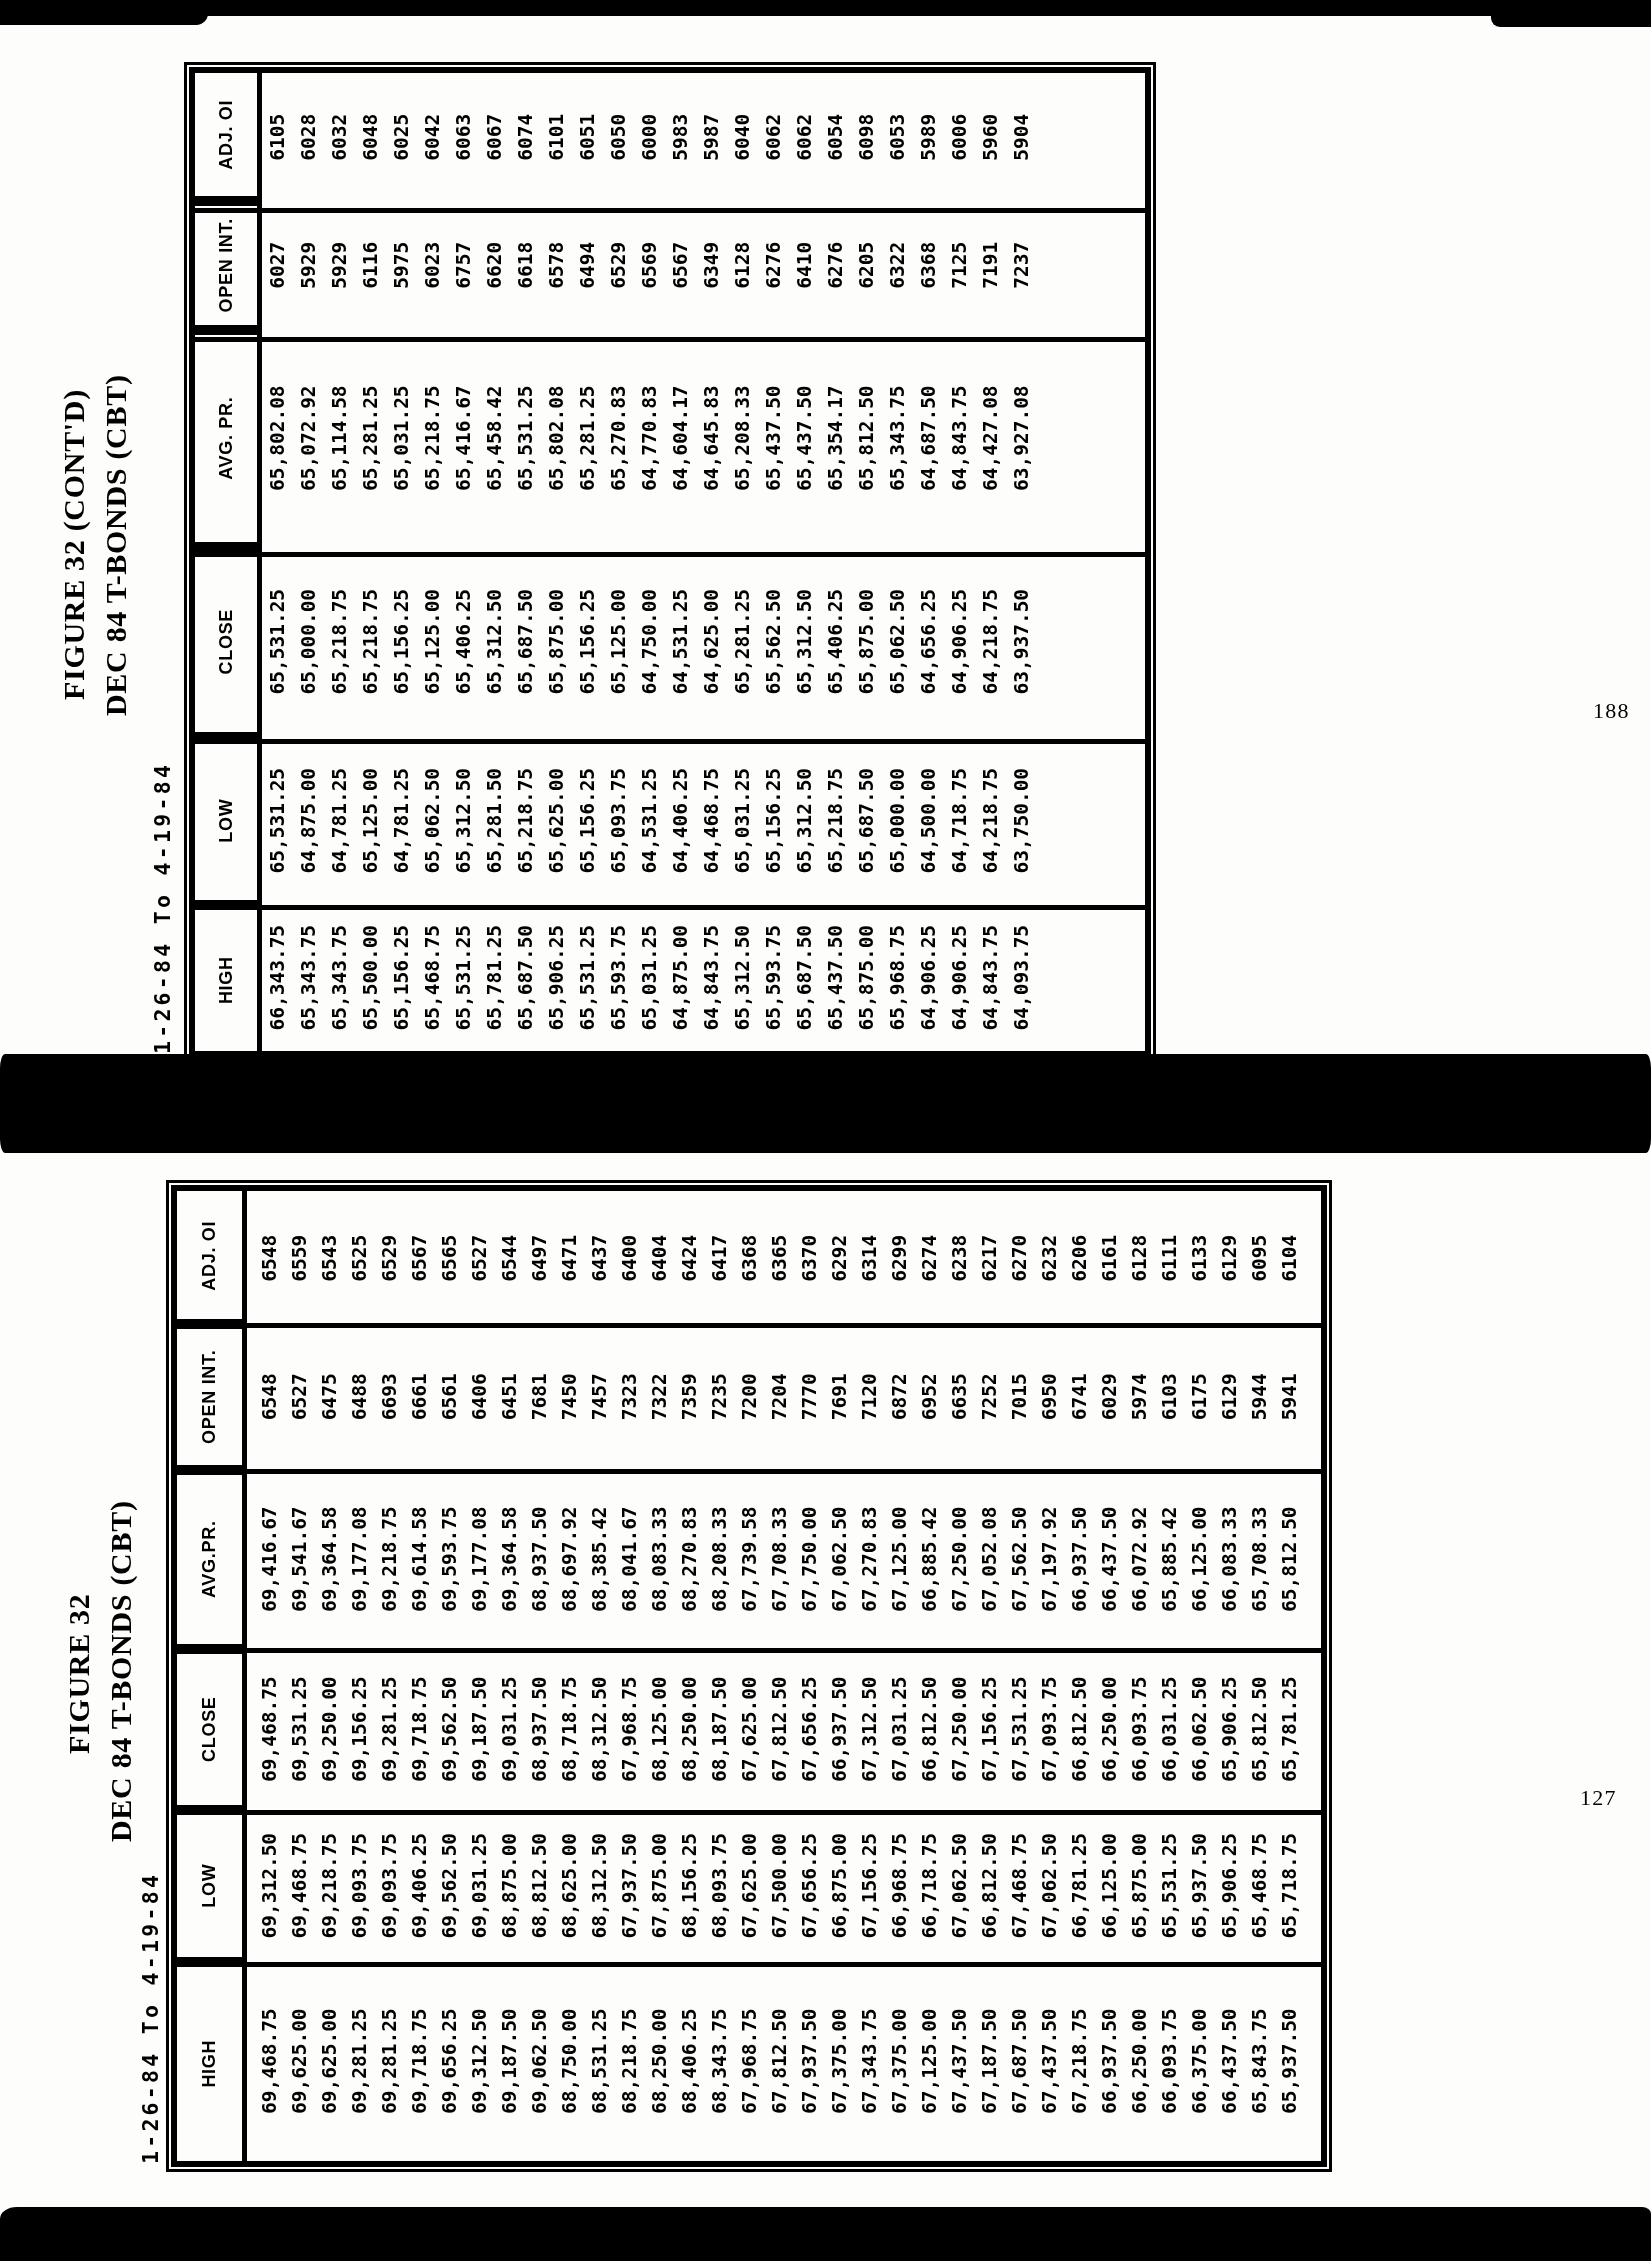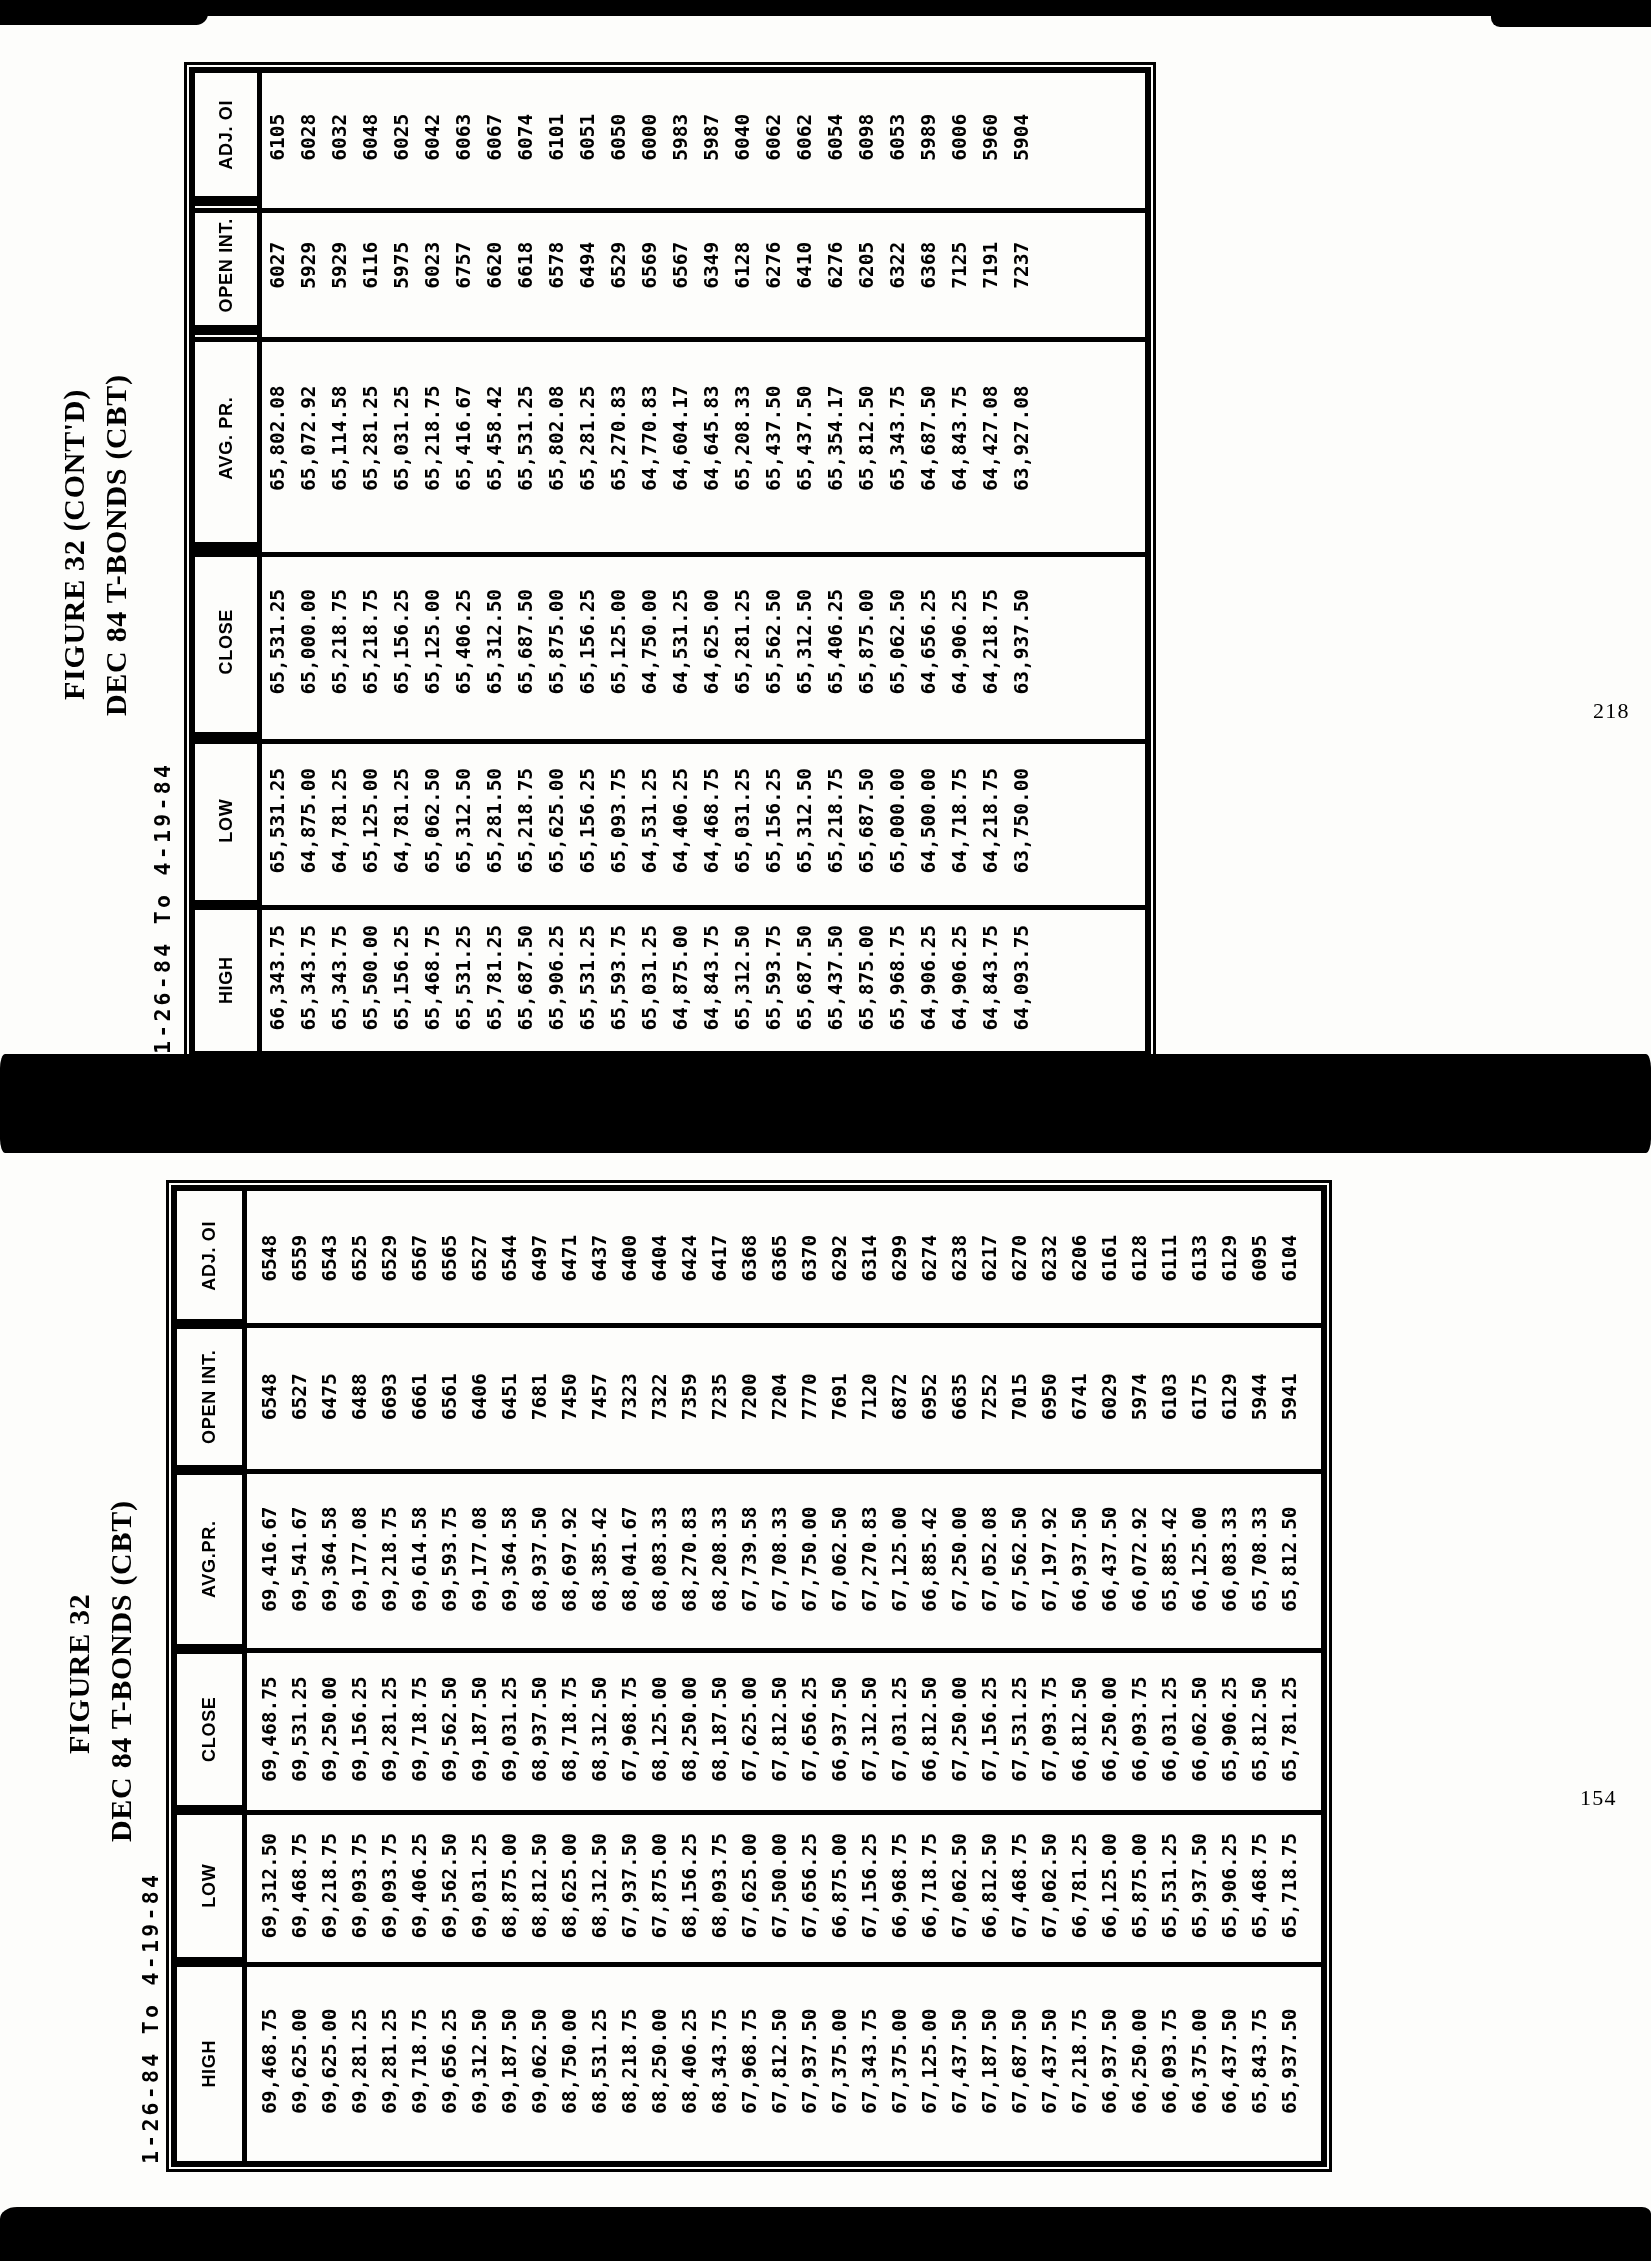--- a/index.html
+++ b/index.html
@@ -57,21 +57,21 @@
 <div id="page">
 
   <div class="band" id="band-top"></div>
   <div class="band" id="band-top-l"></div>
   <div class="band" id="band-top-r"></div>
   <div class="band" id="band-mid"></div>
   <div class="band" id="band-bot"></div>
 
   <div class="vtext fig-title" style="left:57px;  top:700px;">FIGURE 32 (CONT'D)</div>
   <div class="vtext fig-title" style="left:99px; top:716px;">DEC 84 T-BONDS (CBT)</div>
-  <div class="pagenum" style="left:1593px; top:698px;">218</div>
+  <div class="pagenum" style="left:1593px; top:698px;">188</div>
 
   <div class="tblock rot" style="left:150px; top:62px; width:1006px; height:996px;
        transform:translateY(996px) rotate(-90deg);">
     <div class="date-label">1-26-84 To 4-19-84</div>
     <div class="frame" style="left:1.3px; top:39px; width:978px; height:950px;">
 
       <div class="colline" style="left:141px;"></div>
       <div class="colline" style="left:307px;"></div>
       <div class="colline" style="left:494px;"></div>
       <div class="colline" style="left:709px;"></div>
@@ -285,21 +285,21 @@
             <div class="td" style="width: 217px;">63,927.08</div>
             <div class="td" style="width: 129px;">7237</div>
             <div class="td" style="width: 127px;">5904</div>
           </div>
         </div>
     </div>
   </div>
 
   <div class="vtext fig-title" style="left:62px;  top:1754px;">FIGURE 32</div>
   <div class="vtext fig-title" style="left:104px; top:1842px;">DEC 84 T-BONDS (CBT)</div>
-  <div class="pagenum" style="left:1580px; top:1785px;">154</div>
+  <div class="pagenum" style="left:1580px; top:1785px;">127</div>
 
   <div class="tblock rot" style="left:138px; top:1185px; width:1191px; height:983px;
        transform:translateY(983px) rotate(-90deg);">
     <div class="date-label">1-26-84 To 4-19-84</div>
     <div class="frame" style="left:1.3px; top:33px; width:970px; height:1144px;">
       <div class="colline" style="left:194px;"></div>
       <div class="colline" style="left:346px;"></div>
       <div class="colline" style="left:508px;"></div>
       <div class="colline" style="left:687px;"></div>
       <div class="colline" style="left:833px;"></div>

